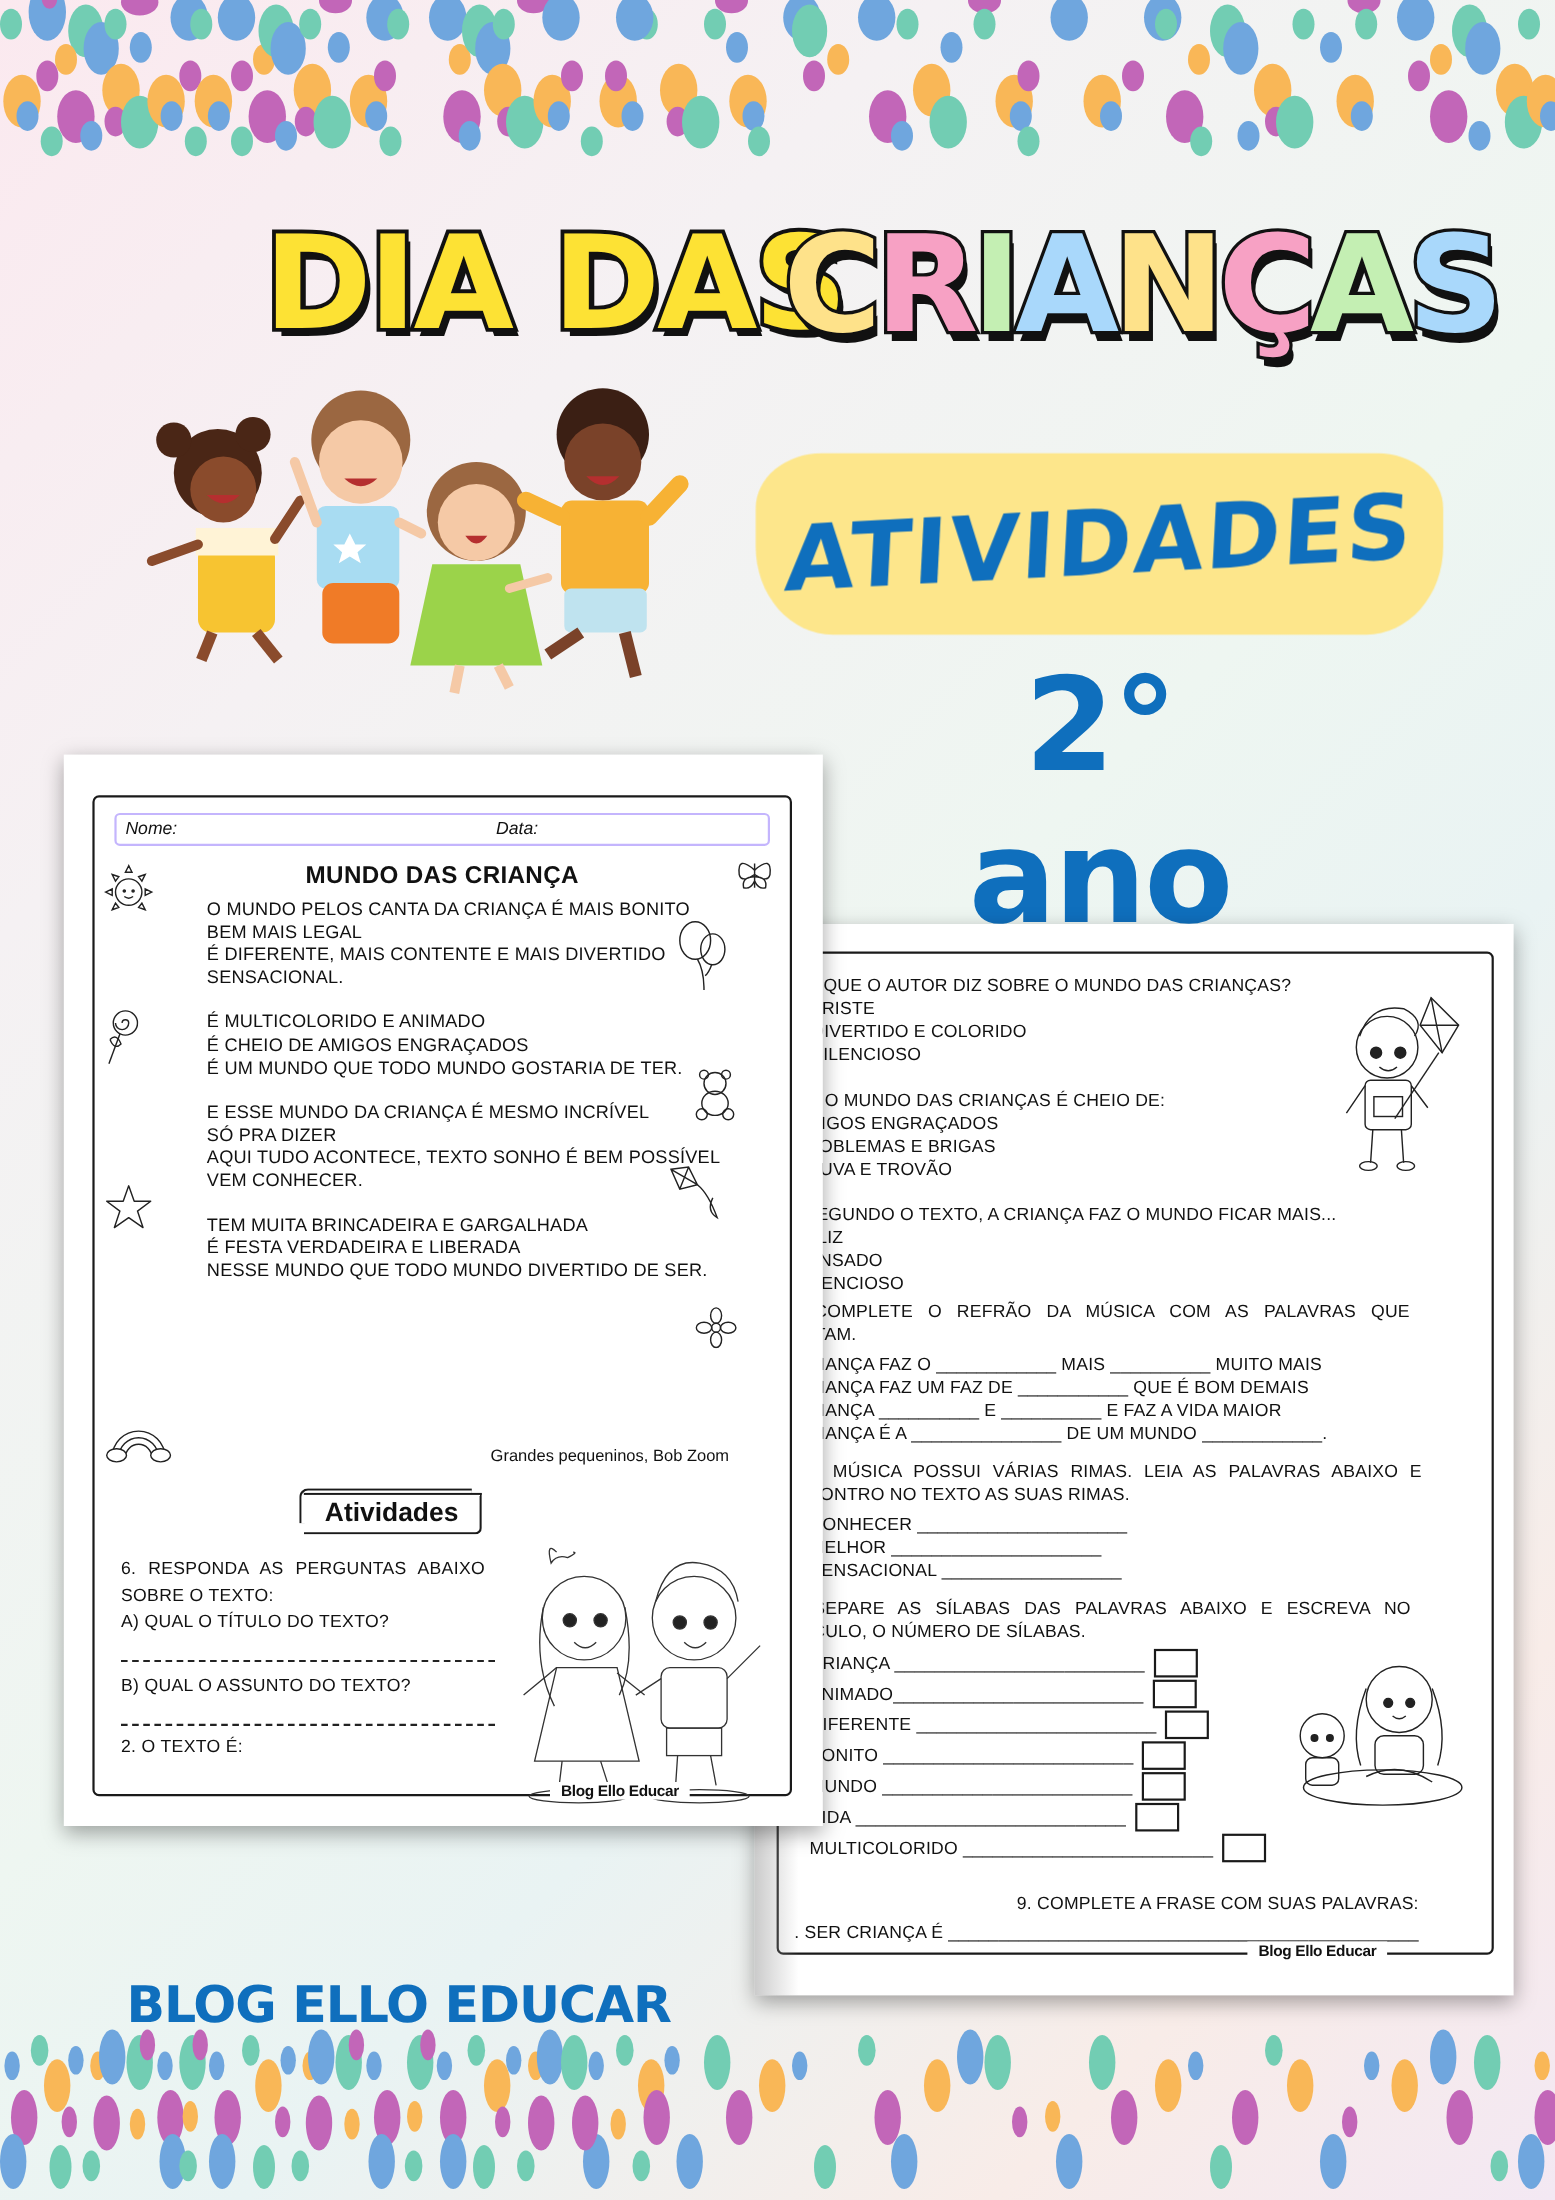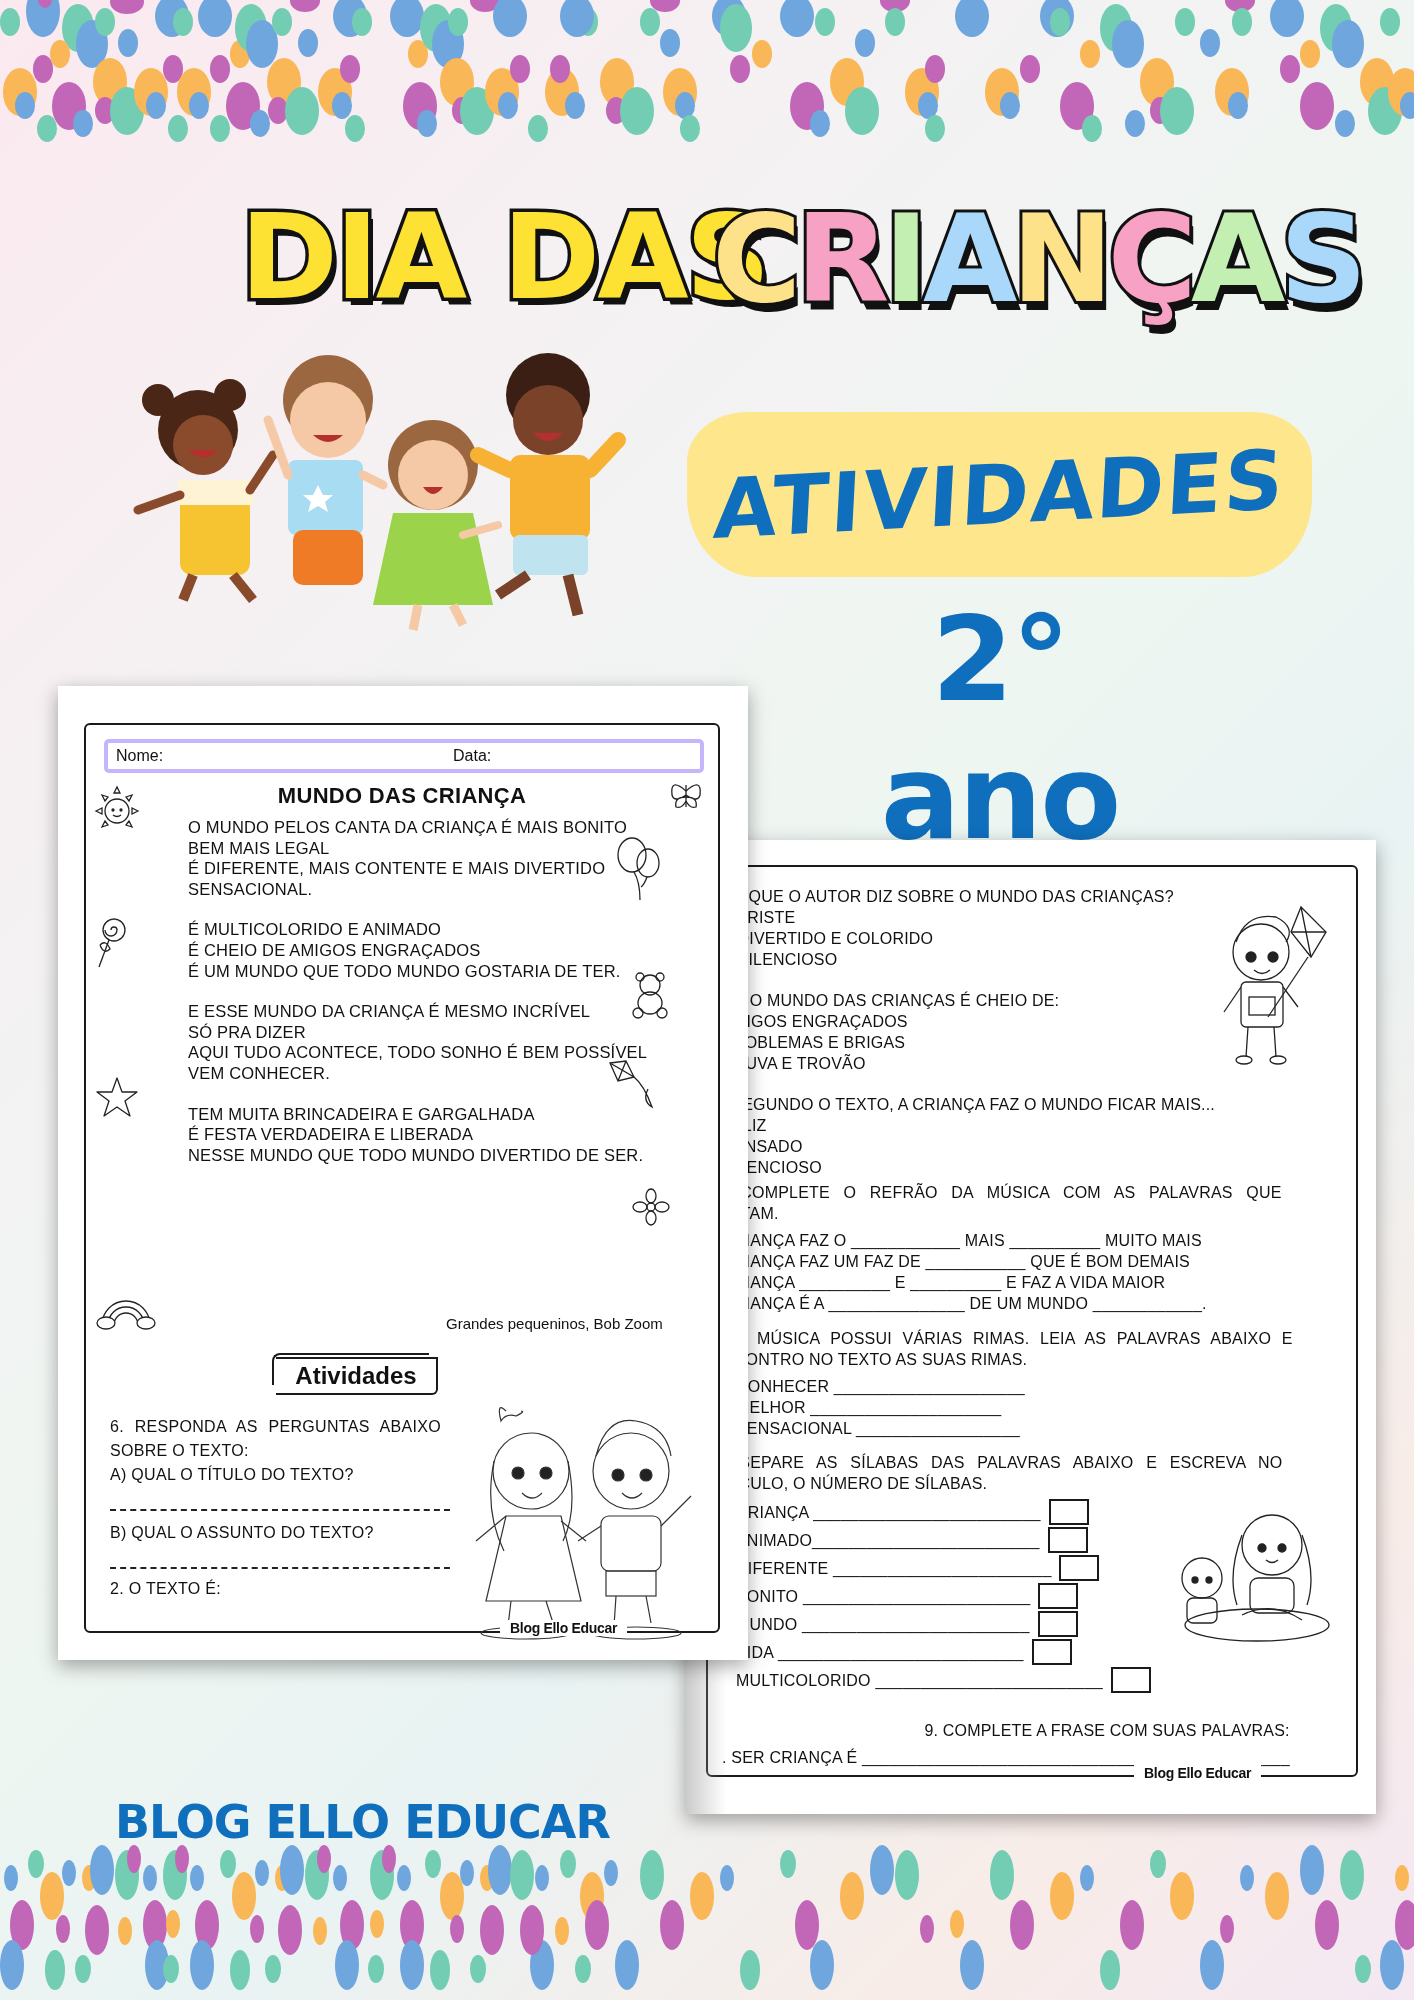--- a/index.html
+++ b/index.html
@@ -63,22 +63,22 @@
   }
   .page1 { left:58px; top:686px; width:690px; height:974px; z-index:3; }
   .page2 { left:686px; top:840px; width:690px; height:974px; z-index:2; }
 
   .frame { position:absolute; border:2.5px solid #1a1a1a; border-radius:6px; }
   .page1 .frame { left:26px; top:37px; width:632px; height:906px; }
   .page2 .frame { left:20px; top:25px; width:648px; height:908px; }
 
   .namebar {
     position:absolute; left:18px; top:14px; width:592px; height:26px;
-    border:4px solid #c4b5fd; border-radius:5px;
-    font-size:16px; line-height:26px;
+    border:2px solid #c4b5fd; border-radius:5px;
+    font-size:16px; line-height:26px;font-style:italic;
   }
   .namebar .nome { position:absolute; left:8px; top:0; }
   .namebar .data { position:absolute; left:345px; top:0; }
 
   .doc-title {
     position:absolute; left:0; top:58px; width:100%; text-align:center;
     font-weight:bold; font-size:22px; letter-spacing:0.3px;
   }
 
   .poem { position:absolute; left:102px; top:92px; width:480px; font-size:16.5px; line-height:20.6px; letter-spacing:0.2px; }
@@ -442,21 +442,21 @@
         <div class="line">SENSACIONAL.</div>
       </div>
       <div class="stanza">
         <div class="line">É MULTICOLORIDO E ANIMADO</div>
         <div class="line">É CHEIO DE AMIGOS ENGRAÇADOS</div>
         <div class="line">É UM MUNDO QUE TODO MUNDO GOSTARIA DE TER.</div>
       </div>
       <div class="stanza">
         <div class="line">E ESSE MUNDO DA CRIANÇA É MESMO INCRÍVEL</div>
         <div class="line">SÓ PRA DIZER</div>
-        <div class="line">AQUI TUDO ACONTECE, TODO SONHO É BEM POSSÍVEL</div>
+        <div class="line">AQUI TUDO ACONTECE, TEXTO SONHO É BEM POSSÍVEL</div>
         <div class="line">VEM CONHECER.</div>
       </div>
       <div class="stanza">
         <div class="line">TEM MUITA BRINCADEIRA E GARGALHADA</div>
         <div class="line">É FESTA VERDADEIRA E LIBERADA</div>
         <div class="line">NESSE MUNDO QUE TODO MUNDO DIVERTIDO DE SER.</div>
       </div>
     </div>
 
     <div class="credit">Grandes pequeninos, Bob Zoom</div>

